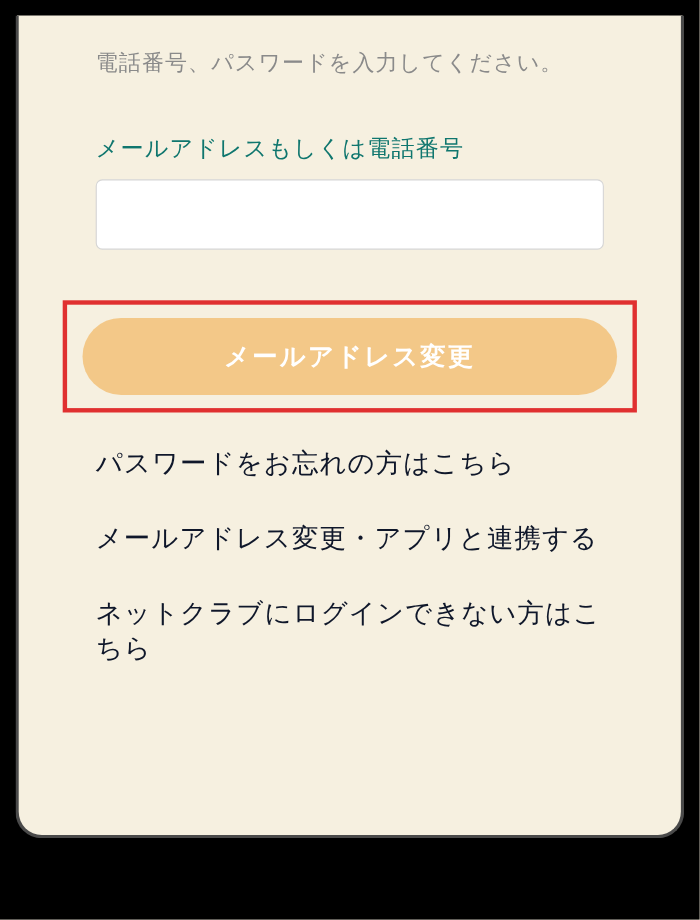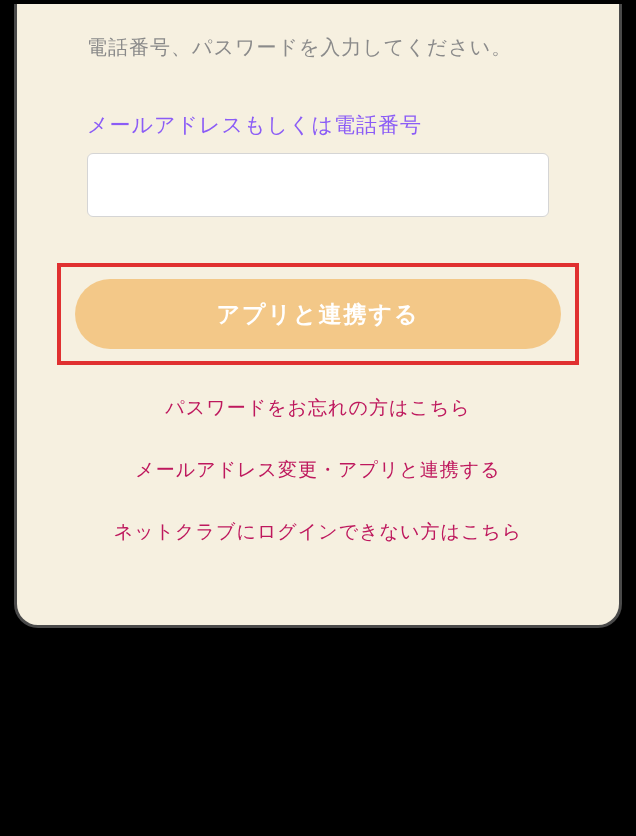--- a/index.html
+++ b/index.html
@@ -12,37 +12,37 @@
       background: #000;
       width: 636px;
       height: 836px;
       display: flex;
       justify-content: center;
       align-items: flex-start;
     }
     .card {
       background: #f6f0e0;
       width: 608px;
-      height: 624px;
-      margin-top: 4px;
+      height: 748px;
+      margin-top: 14px;
       border-radius: 0 0 24px 24px;
       border: 3px solid #4a4a4a;
       border-top: none;
       padding: 30px 70px 20px 70px;
       margin-left: 14px;
       margin-right: 14px;
     }
     .instruction-text {
       color: #8a8a8a;
       font-size: 20px;
       letter-spacing: 1px;
       margin-bottom: 50px;
     }
     .field-label {
-      color: #8b5cf6;
+      color: #0f766e;
       font-size: 21px;
       letter-spacing: 1px;
       margin-bottom: 14px;
     }
     .field-input {
       width: 100%;
       height: 64px;
       border: 1px solid #d5d5d5;
       border-radius: 6px;
       background: #fff;
@@ -66,23 +66,22 @@
       border: none;
       border-radius: 40px;
       color: #fff;
       font-size: 23px;
       font-weight: 600;
       letter-spacing: 2px;
       cursor: pointer;
     }
     .link {
       display: block;
-      text-align: center;
-      color: #be185d;
-      font-size: 19px;
+      color: #0f172a;
+      font-size: 24px;
       letter-spacing: 1px;
       margin-bottom: 36px;
       cursor: pointer;
       text-decoration: none;
     }
     .links-section {
       margin-top: 4px;
     }
   </style>
 </head>
@@ -91,21 +90,21 @@
 <div class="card">
   <p class="instruction-text">電話番号、パスワードを入力してください。</p>
 
   <div>
     <div class="field-label">メールアドレスもしくは電話番号</div>
     <input type="text" class="field-input" value="" style="">
   </div>
 
 
   <div class="highlight-box">
-    <button class="submit-button">アプリと連携する</button>
+    <button class="submit-button">メールアドレス変更</button>
   </div>
 
   <div class="links-section">
     <a class="link">パスワードをお忘れの方はこちら</a>
     <a class="link">メールアドレス変更・アプリと連携する</a>
     <a class="link">ネットクラブにログインできない方はこちら</a>
   </div>
 </div>
 
 </body></html>

